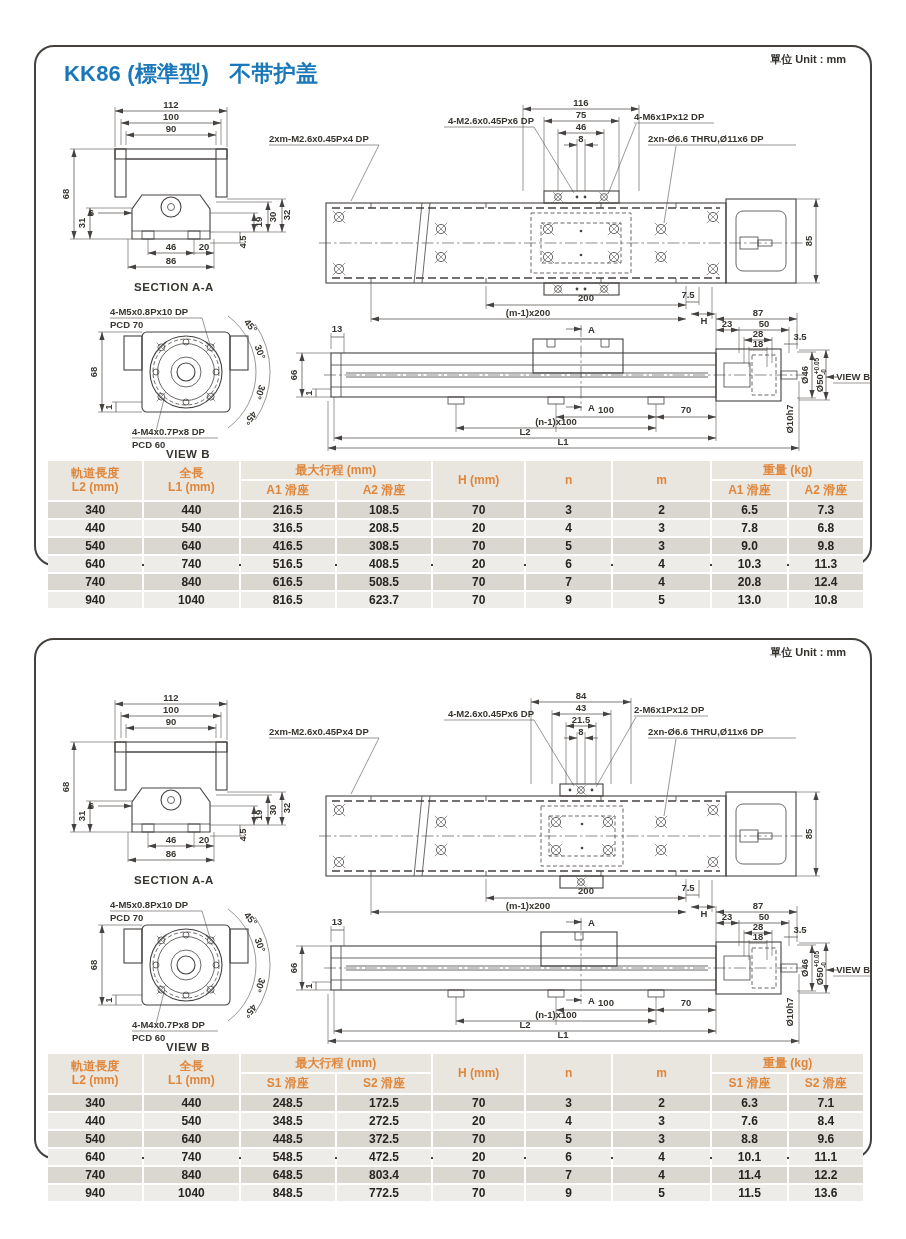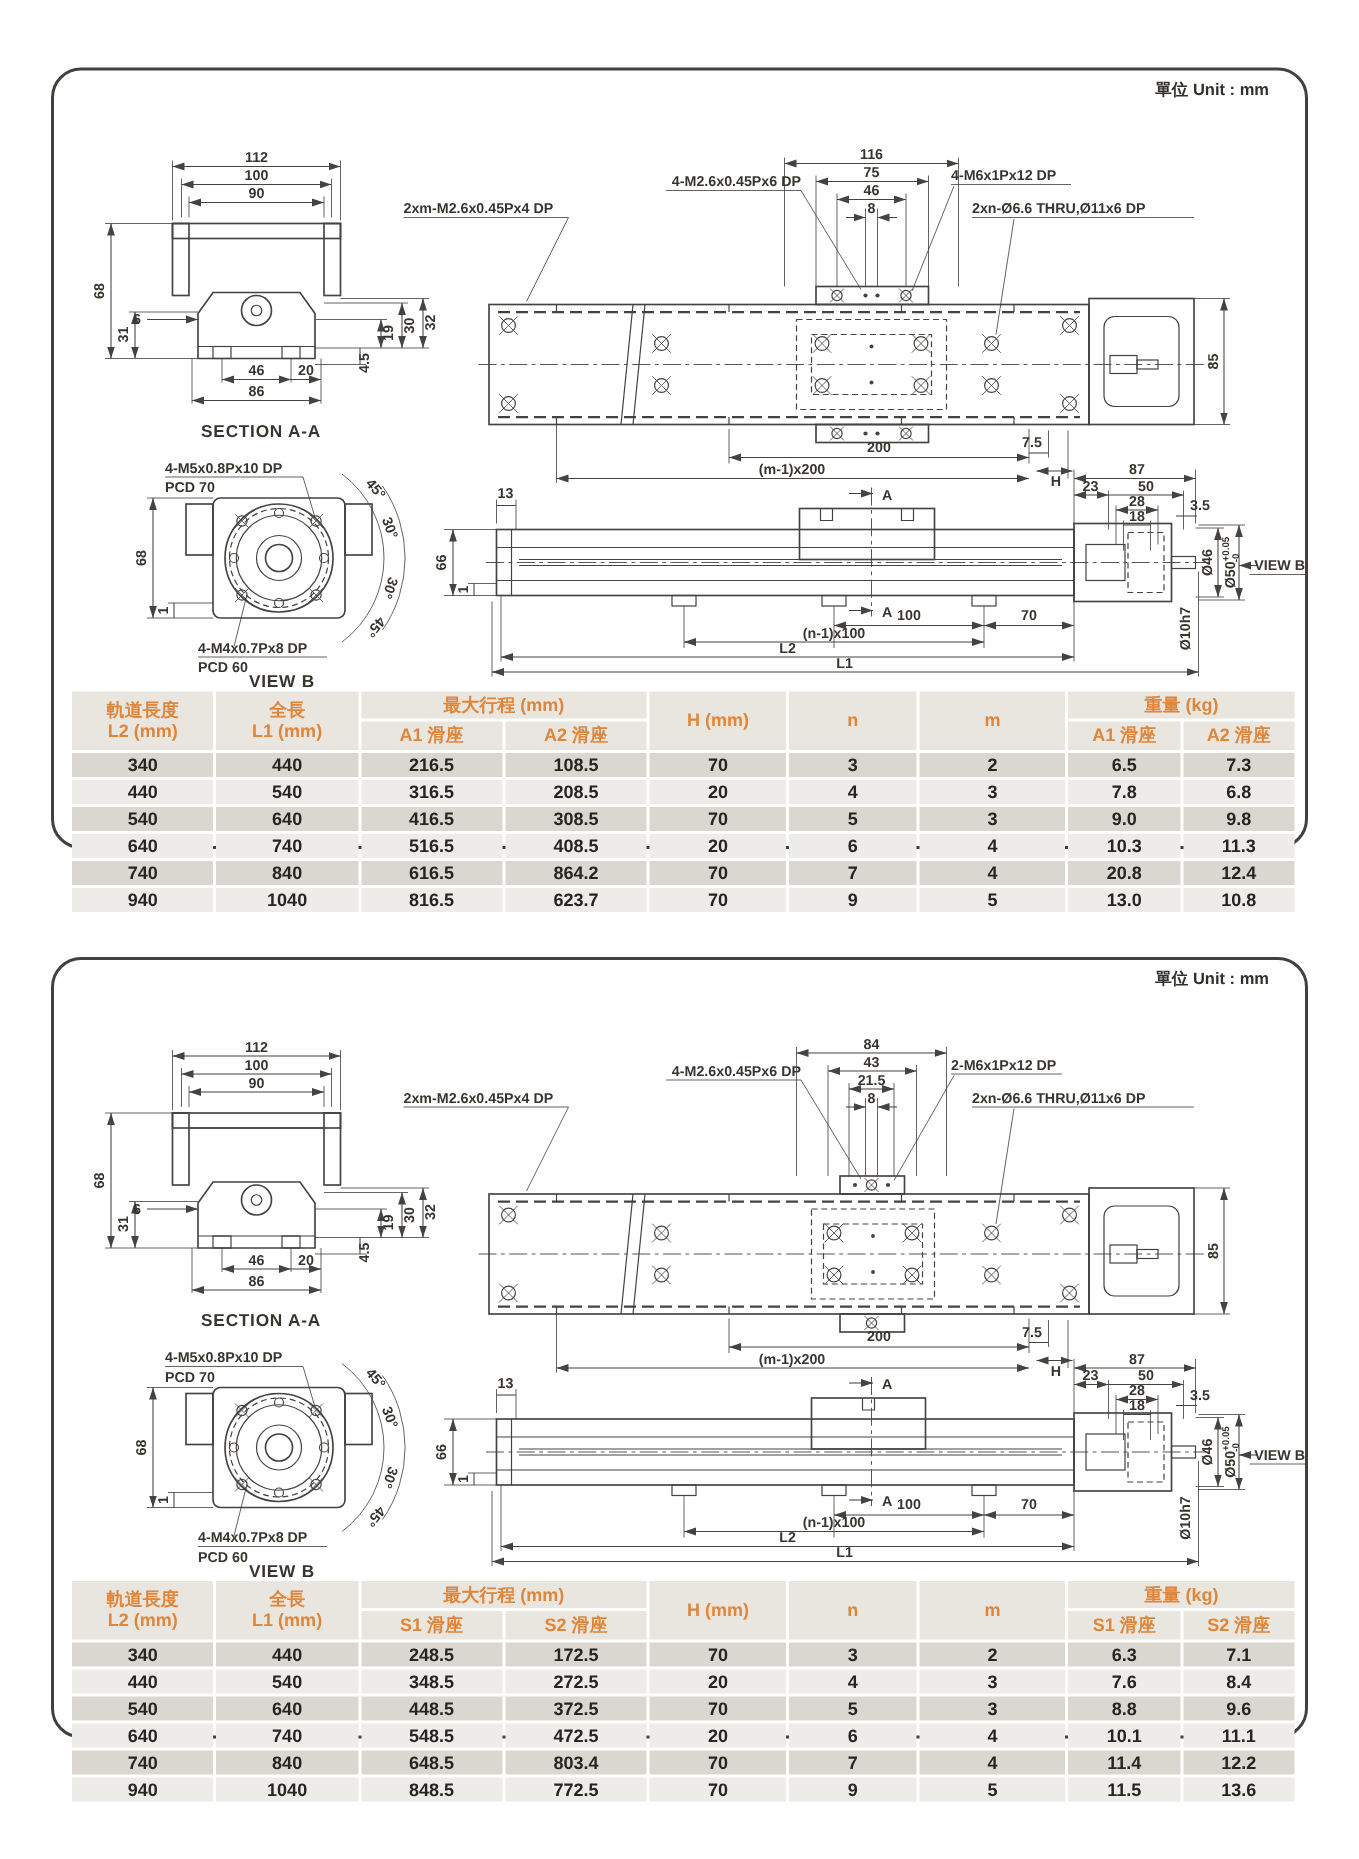--- a/index.html
+++ b/index.html
@@ -28,20 +28,25 @@
   .cl{fill:none;stroke:#454240;stroke-width:.6;stroke-dasharray:12 3 2.5 3;}
   .dim{fill:none;stroke:#454240;stroke-width:.7;}
   .ext{fill:none;stroke:#454240;stroke-width:.55;}
   .fc{fill:#454240;stroke:none;}
 </style>
 </head>
 <body>
 
 <div class="panel" id="panel1">
   <div class="unit">單位 Unit : mm</div>
+  <div class="title">
+    <span>KK86</span>
+    <span>(標準型)</span>
+    <span class="sfx">不带护盖</span>
+  </div>
 
   <svg class="drw" width="838" height="368" viewBox="0 0 838 368">
     <defs>
       <marker id="awA" markerWidth="9" markerHeight="8" refX="8" refY="3" orient="auto-start-reverse" markerUnits="userSpaceOnUse">
           <path d="M0,0.4 L8,3 L0,5.6 Z" fill="#454240"></path>
         </marker>
       <g id="scrA">
           <circle r="4.6" class="p2"></circle>
           <line x1="-6.2" y1="-6.2" x2="6.2" y2="6.2" class="ext"></line>
           <line x1="-6.2" y1="6.2" x2="6.2" y2="-6.2" class="ext"></line>
@@ -410,21 +415,21 @@
             <td>20</td>
             <td>6</td>
             <td>4</td>
             <td>10.3</td>
             <td>11.3</td>
           </tr>
           <tr>
             <td>740</td>
             <td>840</td>
             <td>616.5</td>
-            <td>864.2</td>
+            <td>508.5</td>
             <td>70</td>
             <td>7</td>
             <td>4</td>
             <td>20.8</td>
             <td>12.4</td>
           </tr>
           <tr>
             <td>940</td>
             <td>1040</td>
             <td>816.5</td>

